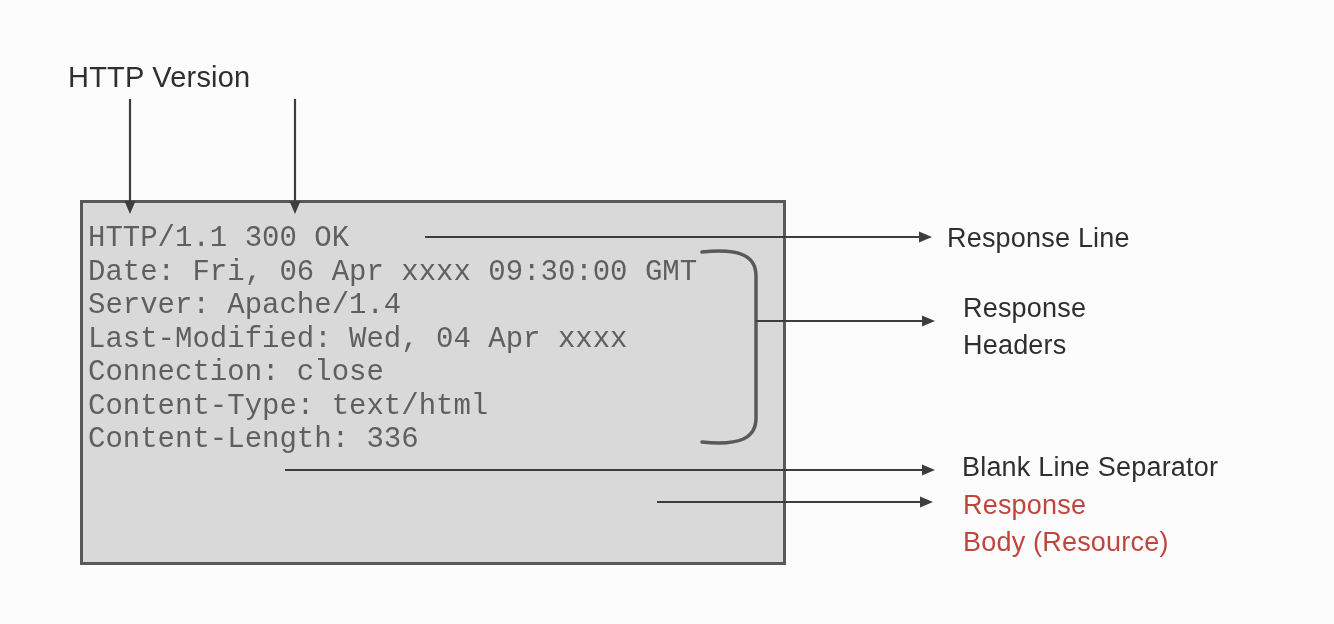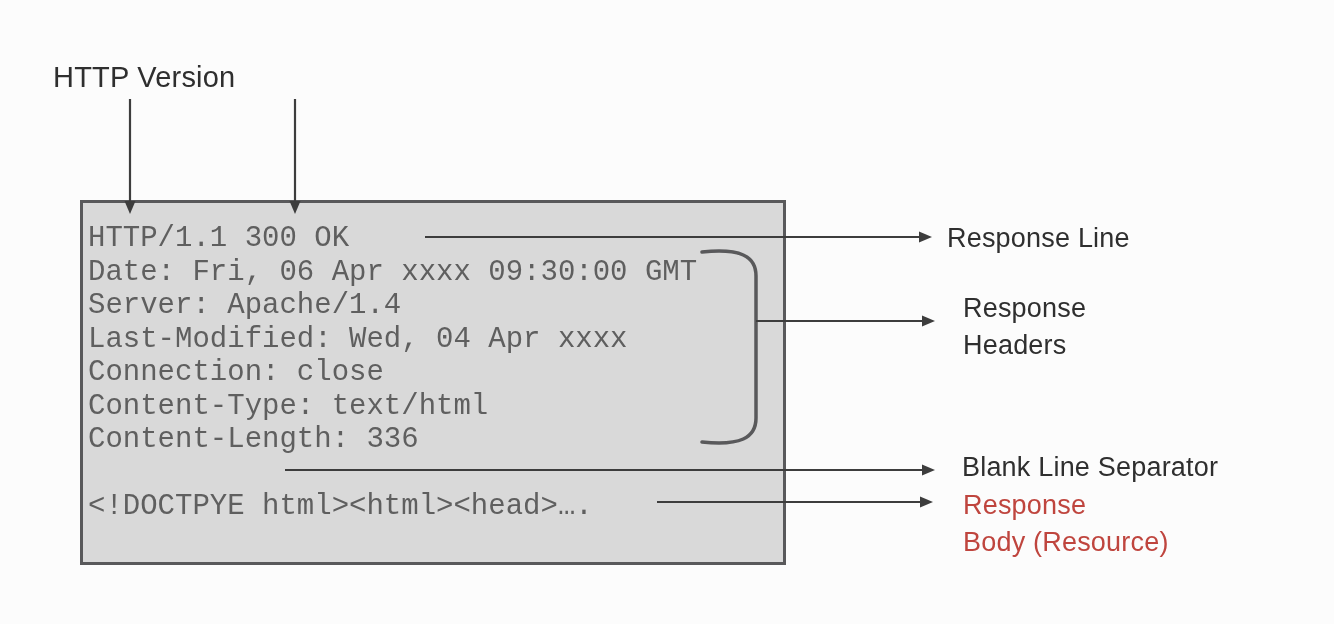--- a/index.html
+++ b/index.html
@@ -62,32 +62,31 @@
     letter-spacing:0.2px;
   }
   .side-label.two{line-height:36.5px;}
   .side-label.red{color:var(--body-label-red,#bf453e);}
 </style>
 </head>
 <body>
 
 <div class="canvas">
 
-  <div class="top-label" style="left:53px;top:61px">HTTP Version</div>
+  <div class="top-label" style="left:68px;top:61px">HTTP Version</div>
 
   <div class="response-box">
     <div class="box-line">HTTP/1.1 300 OK</div>
     <div class="box-line">Date: Fri, 06 Apr xxxx 09:30:00 GMT</div>
     <div class="box-line">Server: Apache/1.4</div>
     <div class="box-line">Last-Modified: Wed, 04 Apr xxxx</div>
     <div class="box-line">Connection: close</div>
     <div class="box-line">Content-Type: text/html</div>
     <div class="box-line">Content-Length: 336</div>
     <div class="box-line"></div>
-    <div class="box-line">&lt;!DOCTPYE html&gt;&lt;html&gt;&lt;head&gt;….</div>
   </div>
 
   <svg class="overlay" viewBox="0 0 1334 624">
     <g>
       <line class="conn" x1="130" y1="99" x2="130" y2="202"></line>
       <polygon class="head" points="130,214 124.5,201 135.5,201"></polygon>
     </g>
     <g>
       <line class="conn" x1="295" y1="99" x2="295" y2="202"></line>
       <polygon class="head" points="295,214 289.5,201 300.5,201"></polygon>

